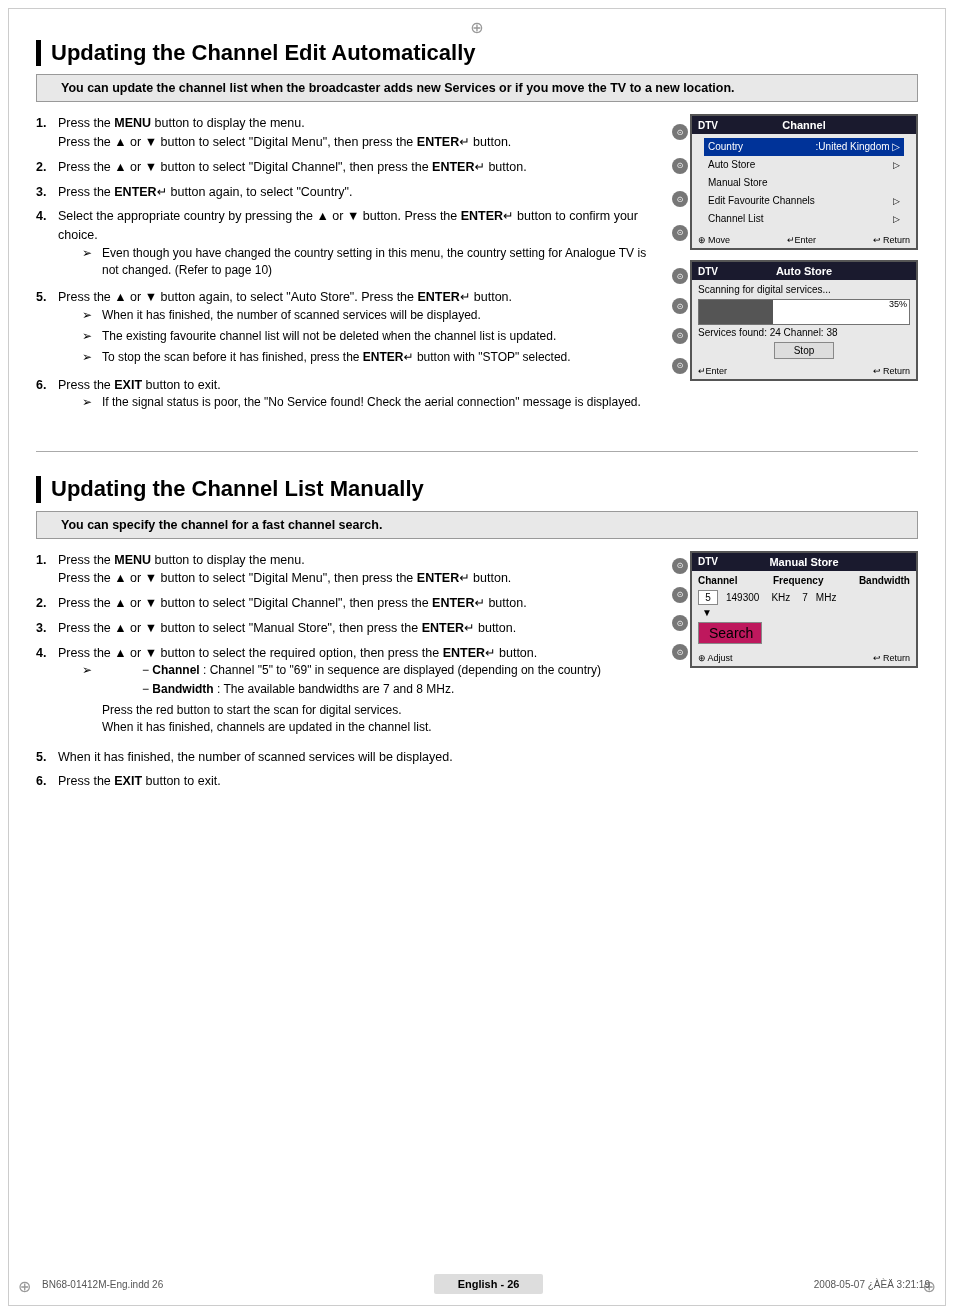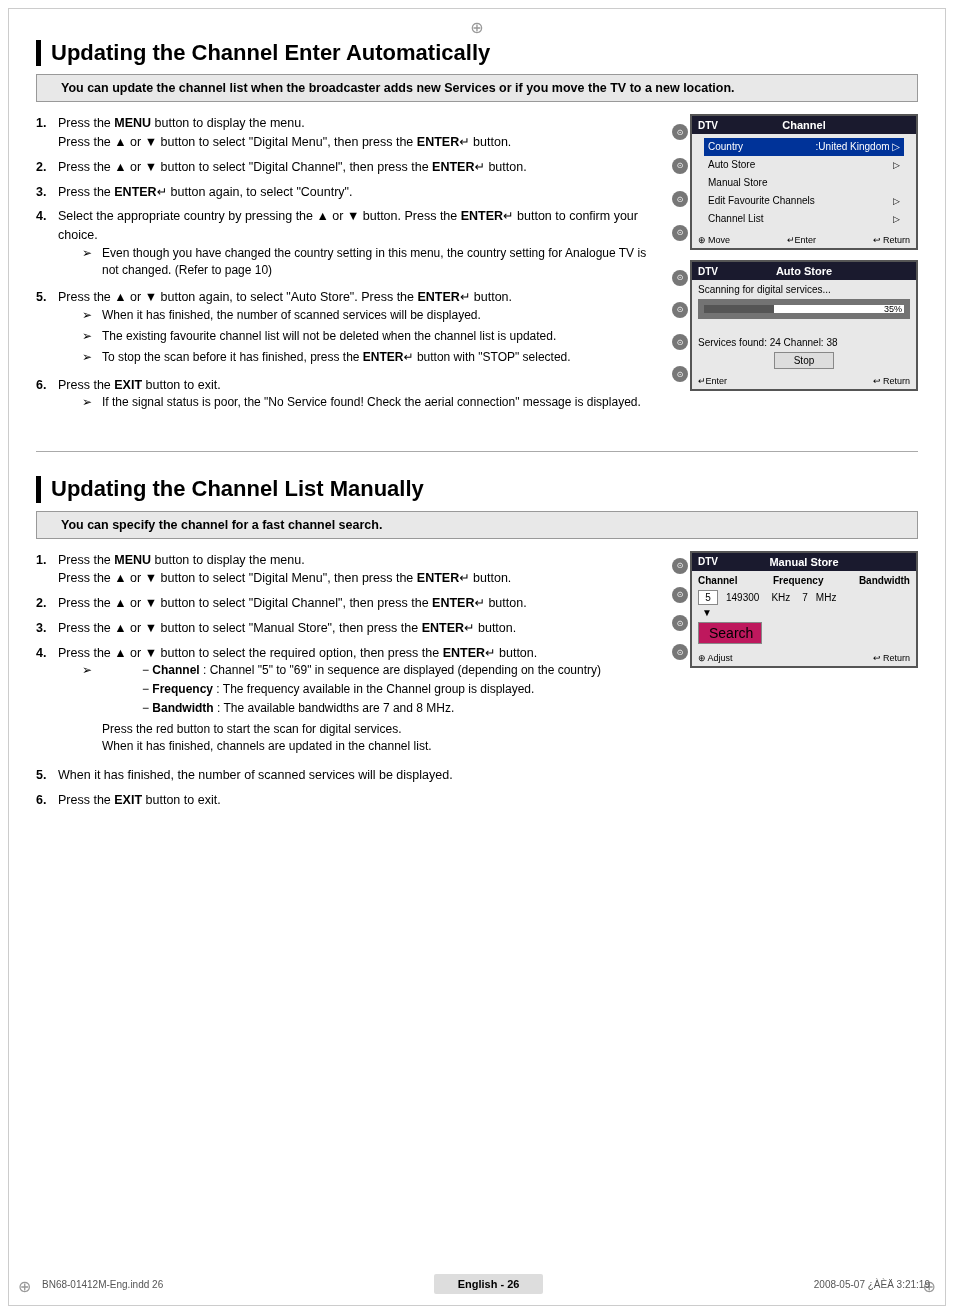--- a/index.html
+++ b/index.html
@@ -185,23 +185,23 @@
       padding: 4px 6px;
     }
 
     .scan-label {
       font-size: 10px;
       margin-bottom: 4px;
     }
 
     .progress-bar-container {
       background: #fff;
-      border: 6px solid #737373;
-      height: 20px;
-      margin-bottom: 18px;
+      border: 1px solid #737373;
+      height: 26px;
+      margin-bottom: 2px;
       position: relative;
     }
 
     .progress-bar-fill {
       background: #555;
       height: 100%;
       width: 35%;
     }
 
     .progress-label {
@@ -336,21 +336,21 @@
 
 <div class="page-border"></div>
 
 <div class="compass-tl">⊕</div>
 <div class="compass-bl">⊕</div>
 <div class="compass-br">⊕</div>
 
 <div class="main-content">
 
   <div class="section">
-    <h1 class="section-title">Updating the Channel Enter Automatically</h1>
+    <h1 class="section-title">Updating the Channel Edit Automatically</h1>
     <div class="section-intro">You can update the channel list when the broadcaster adds new Services or if you move the TV to a new location.</div>
 
     <div class="section1-body">
 
       <div class="instructions">
         <ol class="step-list">
 
           <li class="step-item">
             <span class="step-number">1.</span>
             <div class="step-content">
@@ -529,21 +529,20 @@
           </li>
 
           <li class="step-item">
             <span class="step-number">4.</span>
             <div class="step-content">
               Press the ▲ or ▼ button to select  the required option,  then press the <b>ENTER</b>↵ button.
               <div class="note-item">
                 <span class="note-arrow">➢</span>
                 <div>
                   <div class="sub-note">− <b>Channel</b> : Channel "5" to "69" in sequence are displayed (depending on the country)</div>
-                  <div class="sub-note">− <b>Frequency</b> : The frequency available in the Channel group is displayed.</div>
                   <div class="sub-note">− <b>Bandwidth</b> : The available bandwidths are 7 and 8 MHz.</div>
                   <div class="sub-note" style="margin-left:0;margin-top:4px;">Press the red button to start the scan for digital services.<br>When it has finished, channels are updated in the channel list.</div>
                 </div>
               </div>
             </div>
           </li>
 
           <li class="step-item">
             <span class="step-number">5.</span>
             <div class="step-content">

